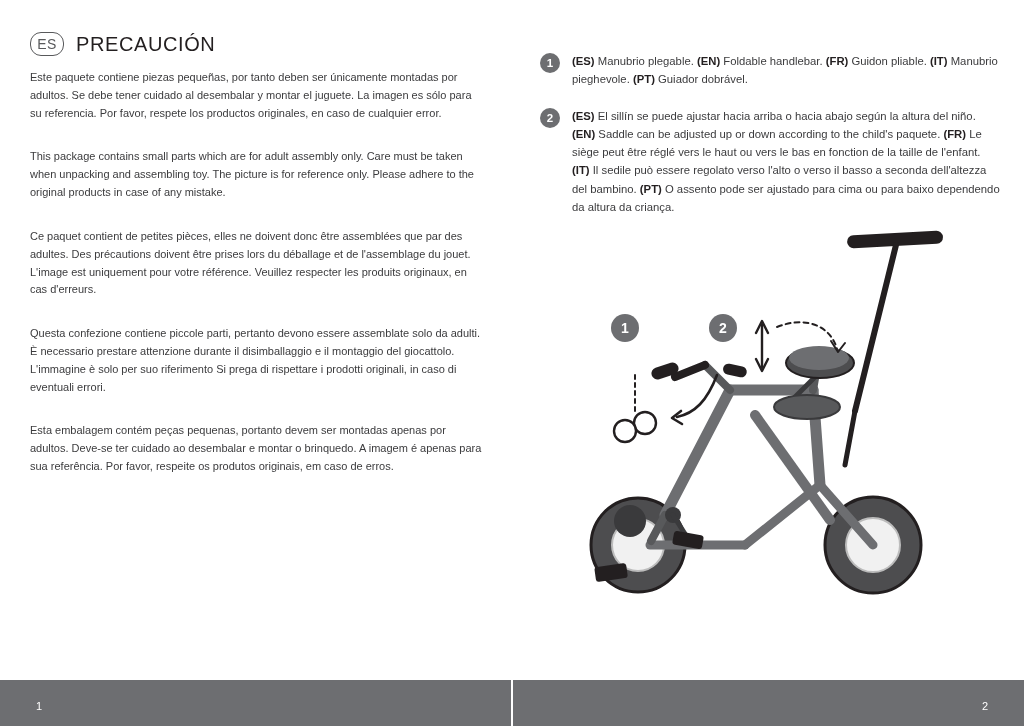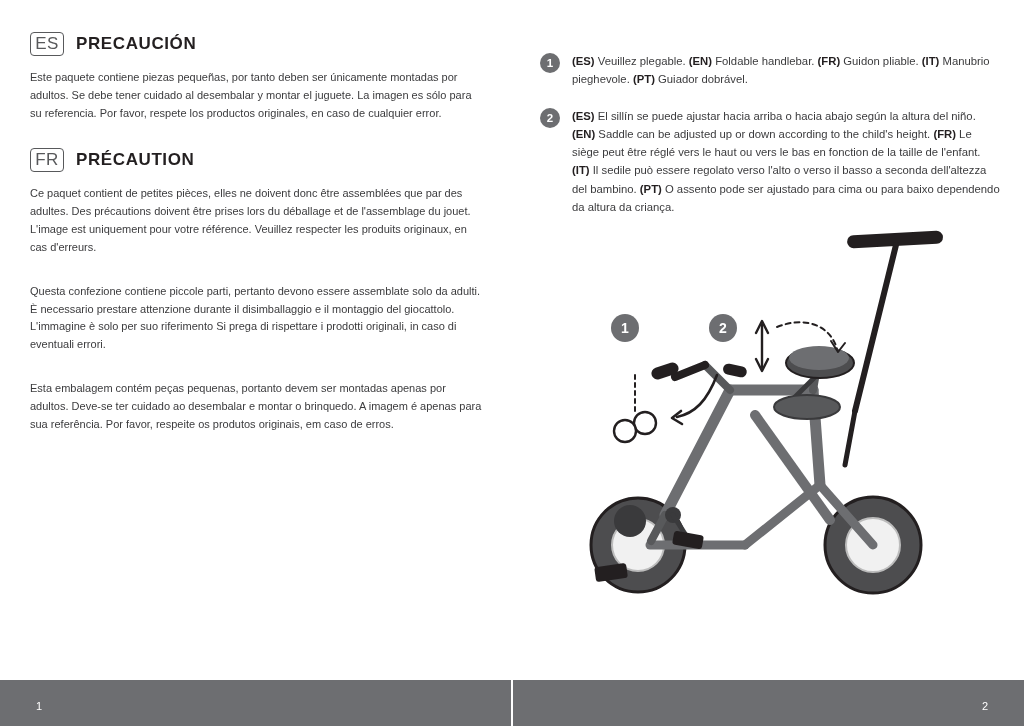--- a/index.html
+++ b/index.html
@@ -39,32 +39,32 @@
   .warn-head {
     display: flex;
     align-items: center;
     gap: 12px;
     margin-bottom: 13px;
   }
   .lang-badge {
     width: 32px;
     height: 22px;
     border: 1.6px solid #58595b;
-    border-radius: 4px;
+    border-radius: 11px;
     display: flex;
     align-items: center;
     justify-content: center;
-    font-size: 17px;
+    font-size: 14px;
     letter-spacing: .4px;
     color: #58595b;
     flex: none;
   }
   .warn-title {
-    font-size: 17px;
-    font-weight: bold;
+    font-size: 20px;
+    font-weight: normal;
     letter-spacing: .6px;
     color: #231f20;
   }
   .warn-body {
     font-size: 11px;
     line-height: 1.62;
     color: #3b3b3d;
     max-width: 452px;
   }
 
@@ -146,65 +146,62 @@
 
     <div class="warn-block">
       <div class="warn-head">
         <div class="lang-badge">ES</div>
         <div class="warn-title">PRECAUCIÓN</div>
       </div>
       <div class="warn-body">Este paquete contiene piezas pequeñas, por tanto deben ser únicamente montadas por adultos. Se debe tener cuidado al desembalar y montar el juguete. La imagen es sólo para su referencia. Por favor, respete los productos originales, en caso de cualquier error.</div>
     </div>
 
     <div class="warn-block">
-    </div>
-
-    <div class="warn-block">
-      <div class="warn-head">
-        <div class="lang-badge">FR</div>
-        <div class="warn-title">PRÉCAUTION</div>
-      </div>
+      <div class="warn-body">This package contains small parts which are for adult assembly only. Care must be taken when unpacking and assembling toy. The picture is for reference only. Please adhere to the original products in case of any mistake.</div>
+    </div>
+
+    <div class="warn-block">
       <div class="warn-body">Ce paquet contient de petites pièces, elles ne doivent donc être assemblées que par des adultes. Des précautions doivent être prises lors du déballage et de l'assemblage du jouet. L'image est uniquement pour votre référence. Veuillez respecter les produits originaux, en cas d'erreurs.</div>
     </div>
 
     <div class="warn-block">
       <div class="warn-body">Questa confezione contiene piccole parti, pertanto devono essere assemblate solo da adulti. È necessario prestare attenzione durante il disimballaggio e il montaggio del giocattolo. L'immagine è solo per suo riferimento Si prega di rispettare i prodotti originali, in caso di eventuali errori.</div>
     </div>
 
     <div class="warn-block">
       <div class="warn-body">Esta embalagem contém peças pequenas, portanto devem ser montadas apenas por adultos. Deve-se ter cuidado ao desembalar e montar o brinquedo. A imagem é apenas para sua referência. Por favor, respeite os produtos originais, em caso de erros.</div>
     </div>
 
   </div>
 
   <div class="col-right">
 
     <div class="note">
       <div class="num-bullet">1</div>
       <div class="note-text">
         <b>(ES)</b>
-        <span>Veuillez plegable.</span>
+        <span>Manubrio plegable.</span>
         <b>(EN)</b>
         <span>Foldable handlebar.</span>
         <b>(FR)</b>
         <span>Guidon pliable.</span>
         <b>(IT)</b>
         <span>Manubrio pieghevole.</span>
         <b>(PT)</b>
         <span>Guiador dobrável.</span>
       </div>
     </div>
 
     <div class="note">
       <div class="num-bullet">2</div>
       <div class="note-text">
         <b>(ES)</b>
         <span>El sillín se puede ajustar hacia arriba o hacia abajo según la altura del niño.</span>
         <b>(EN)</b>
-        <span>Saddle can be adjusted up or down according to the child's height.</span>
+        <span>Saddle can be adjusted up or down according to the child's paquete.</span>
         <b>(FR)</b>
         <span>Le siège peut être réglé vers le haut ou vers le bas en fonction de la taille de l'enfant.</span>
         <b>(IT)</b>
         <span>Il sedile può essere regolato verso l'alto o verso il basso a seconda dell'altezza del bambino.</span>
         <b>(PT)</b>
         <span>O assento pode ser ajustado para cima ou para baixo dependendo da altura da criança.</span>
       </div>
     </div>
 
   </div>

